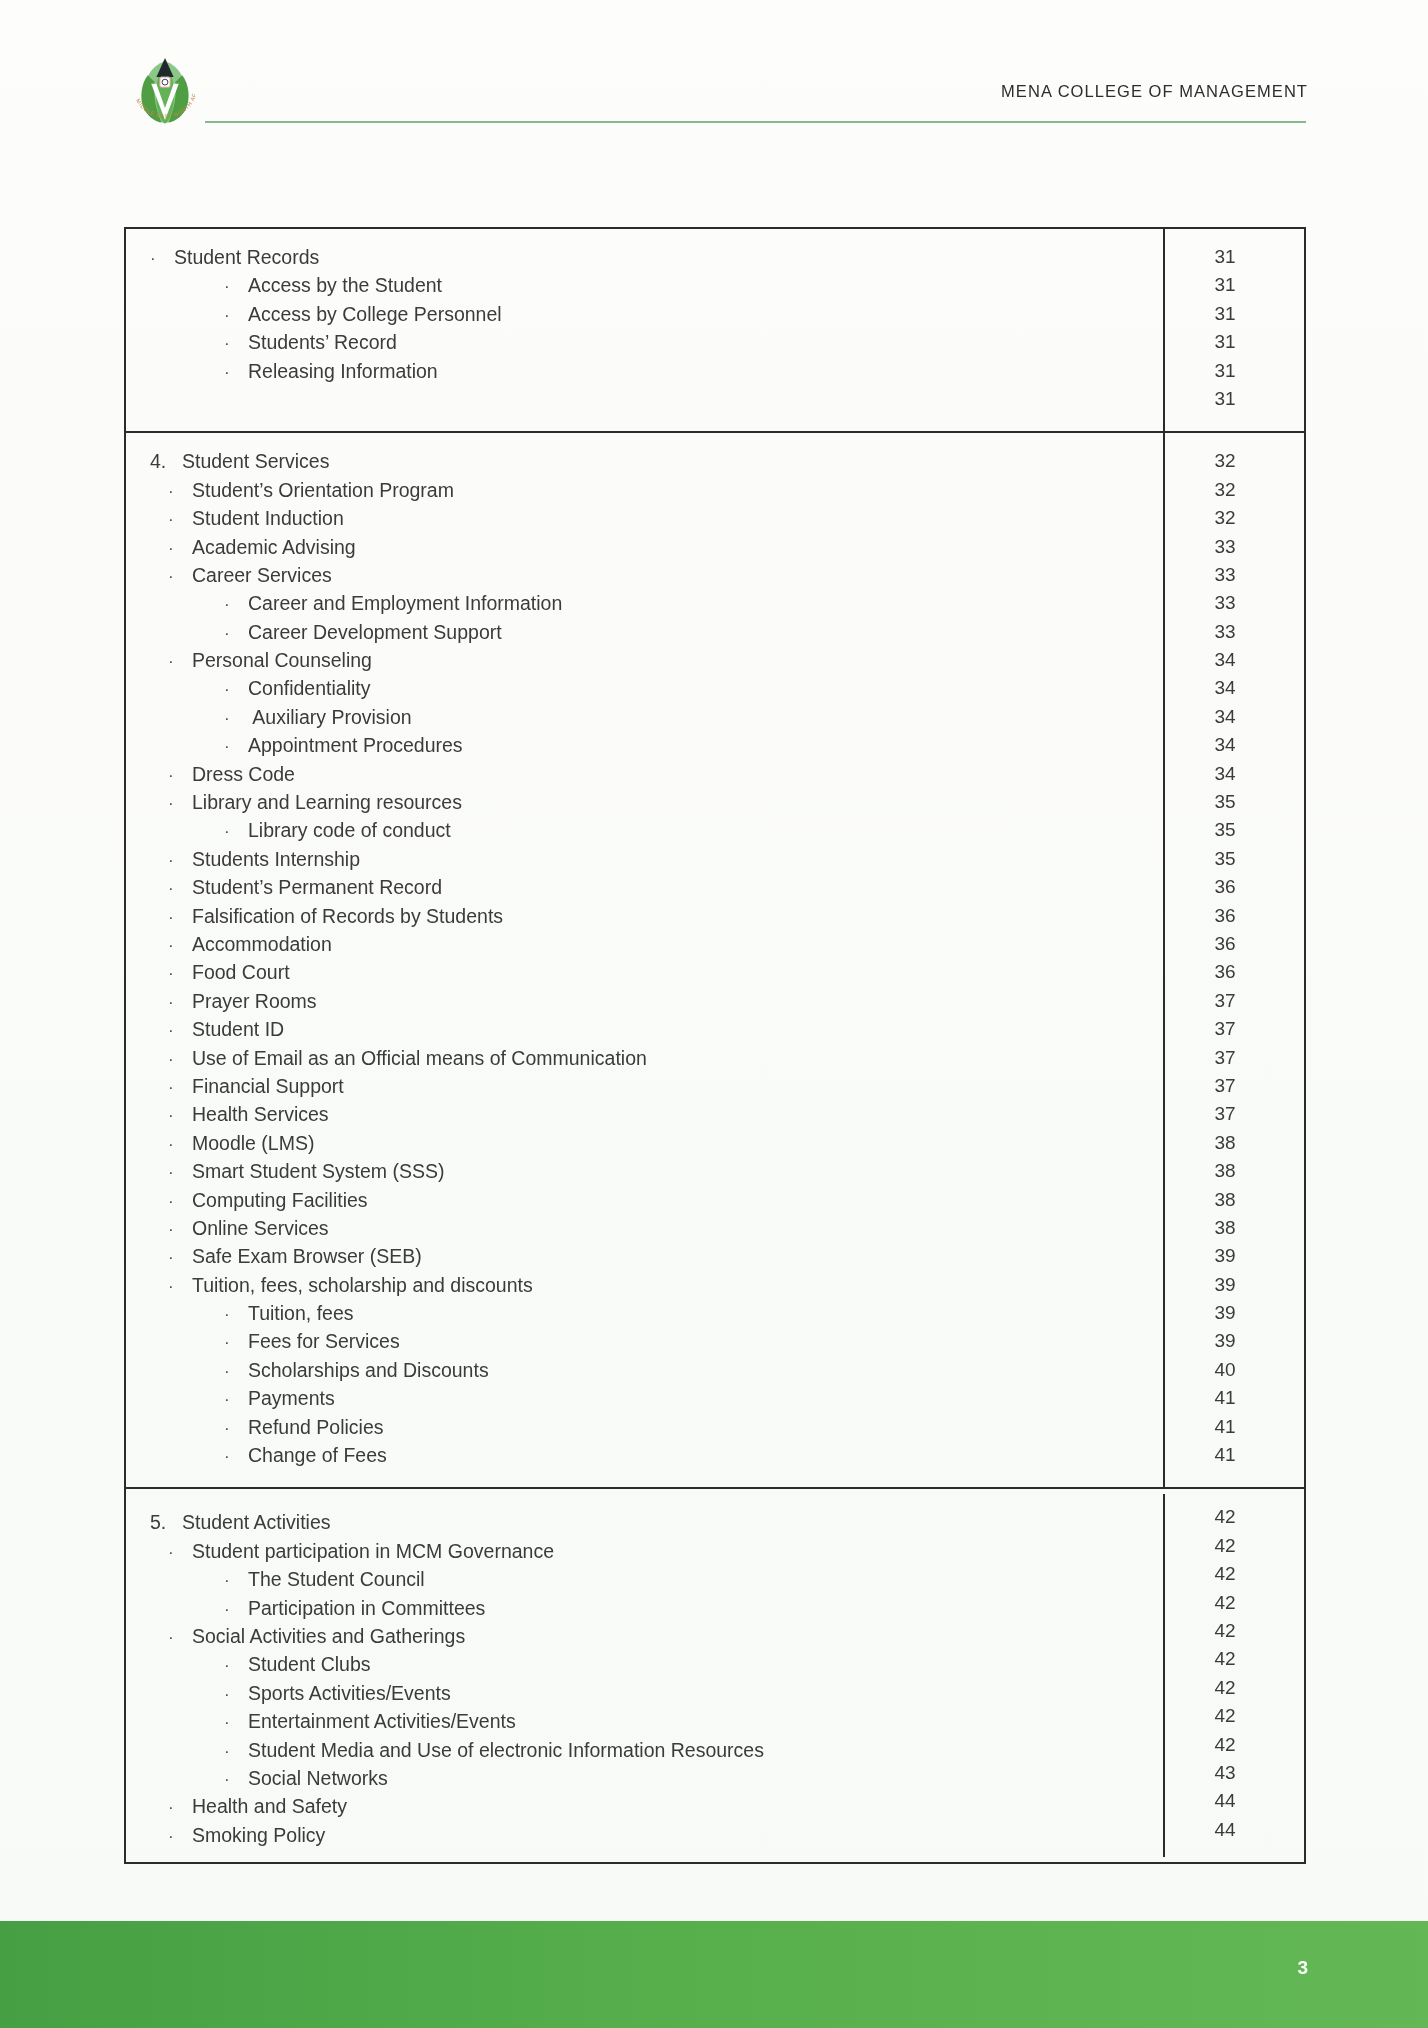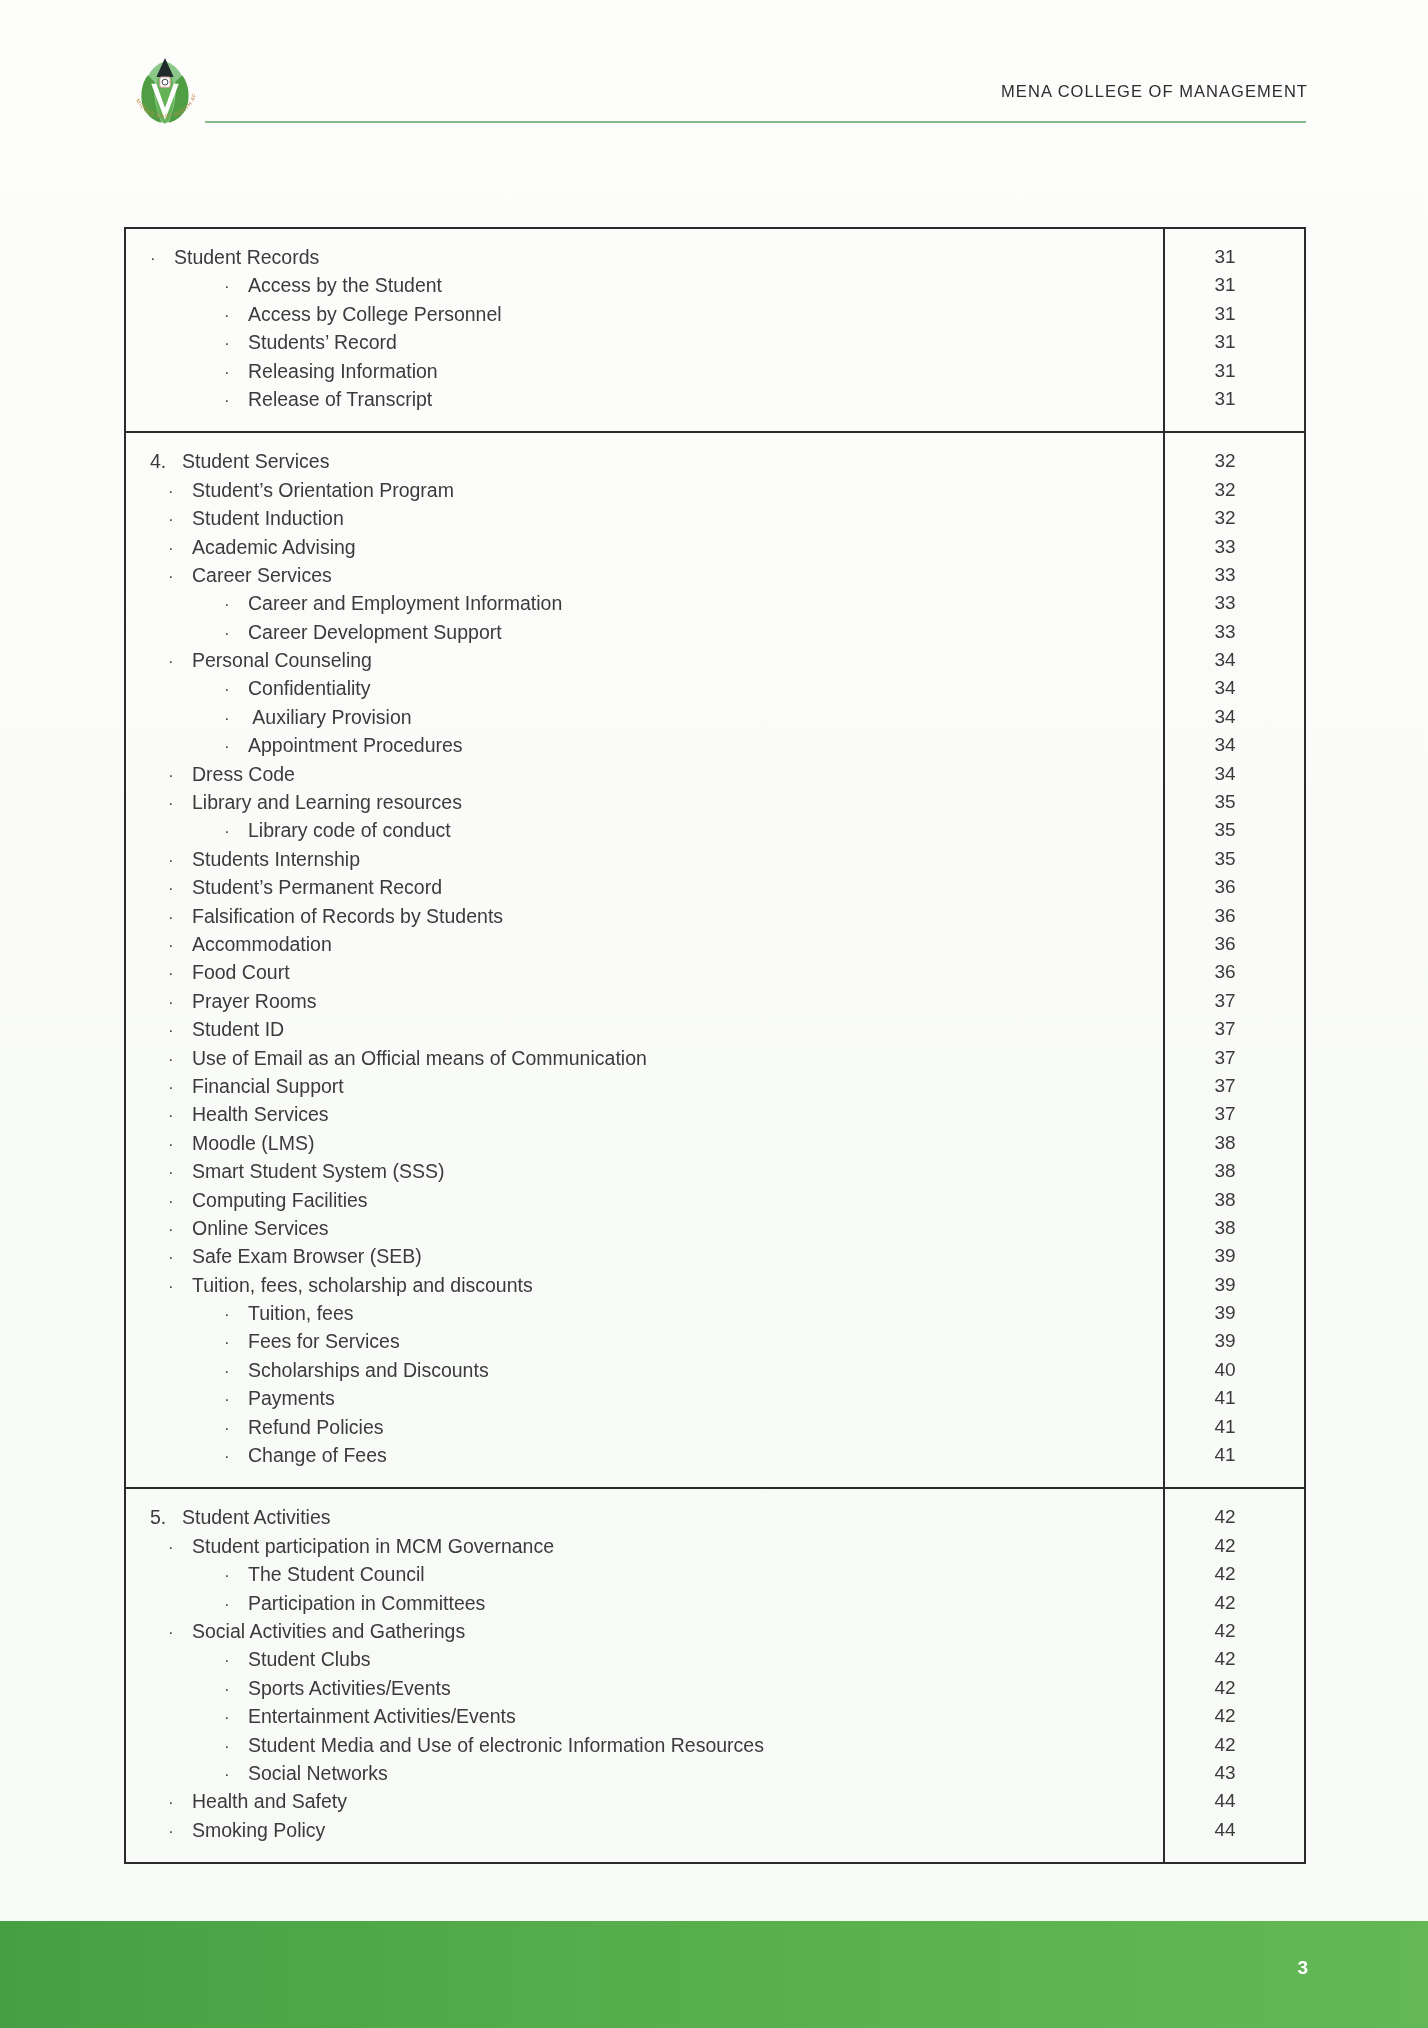--- a/index.html
+++ b/index.html
@@ -69,21 +69,21 @@
     top:227px;
     width:1182px;
     border:2.5px solid #2b2b2b;
     background:transparent;
   }
 
   .toc-section {
     display:flex;
     border-bottom:2.5px solid #2b2b2b;
   }
-  .toc-section:last-child { border-bottom:none; }
+  .toc-section:last-child { border-bottom:none;align-items:center; }
 
   .toc-entries {
     width:1039px;
     padding:14px 0 8px 0;
     border-right:2.5px solid #2b2b2b;
   }
 
   .toc-pages {
     width:120px;
     padding:14px 0 18px 0;
@@ -178,21 +178,20 @@
   </div>
 
   <div class="toc">
       <div class="toc-section">
         <div class="toc-entries">
           <div class="row lvl0"><span class="bullet">·</span><span>Student Records</span></div>
           <div class="row lvl2"><span class="bullet">·</span><span>Access by the Student</span></div>
           <div class="row lvl2"><span class="bullet">·</span><span>Access by College Personnel</span></div>
           <div class="row lvl2"><span class="bullet">·</span><span>Students’ Record</span></div>
           <div class="row lvl2"><span class="bullet">·</span><span>Releasing Information</span></div>
-          <div class="row lvl2"><span class="bullet">·</span><span>Release of Transcript</span></div>
         </div>
         <div class="toc-pages">
           <div class="pagerow">31</div>
           <div class="pagerow">31</div>
           <div class="pagerow">31</div>
           <div class="pagerow">31</div>
           <div class="pagerow">31</div>
           <div class="pagerow">31</div>
         </div>
       </div>

